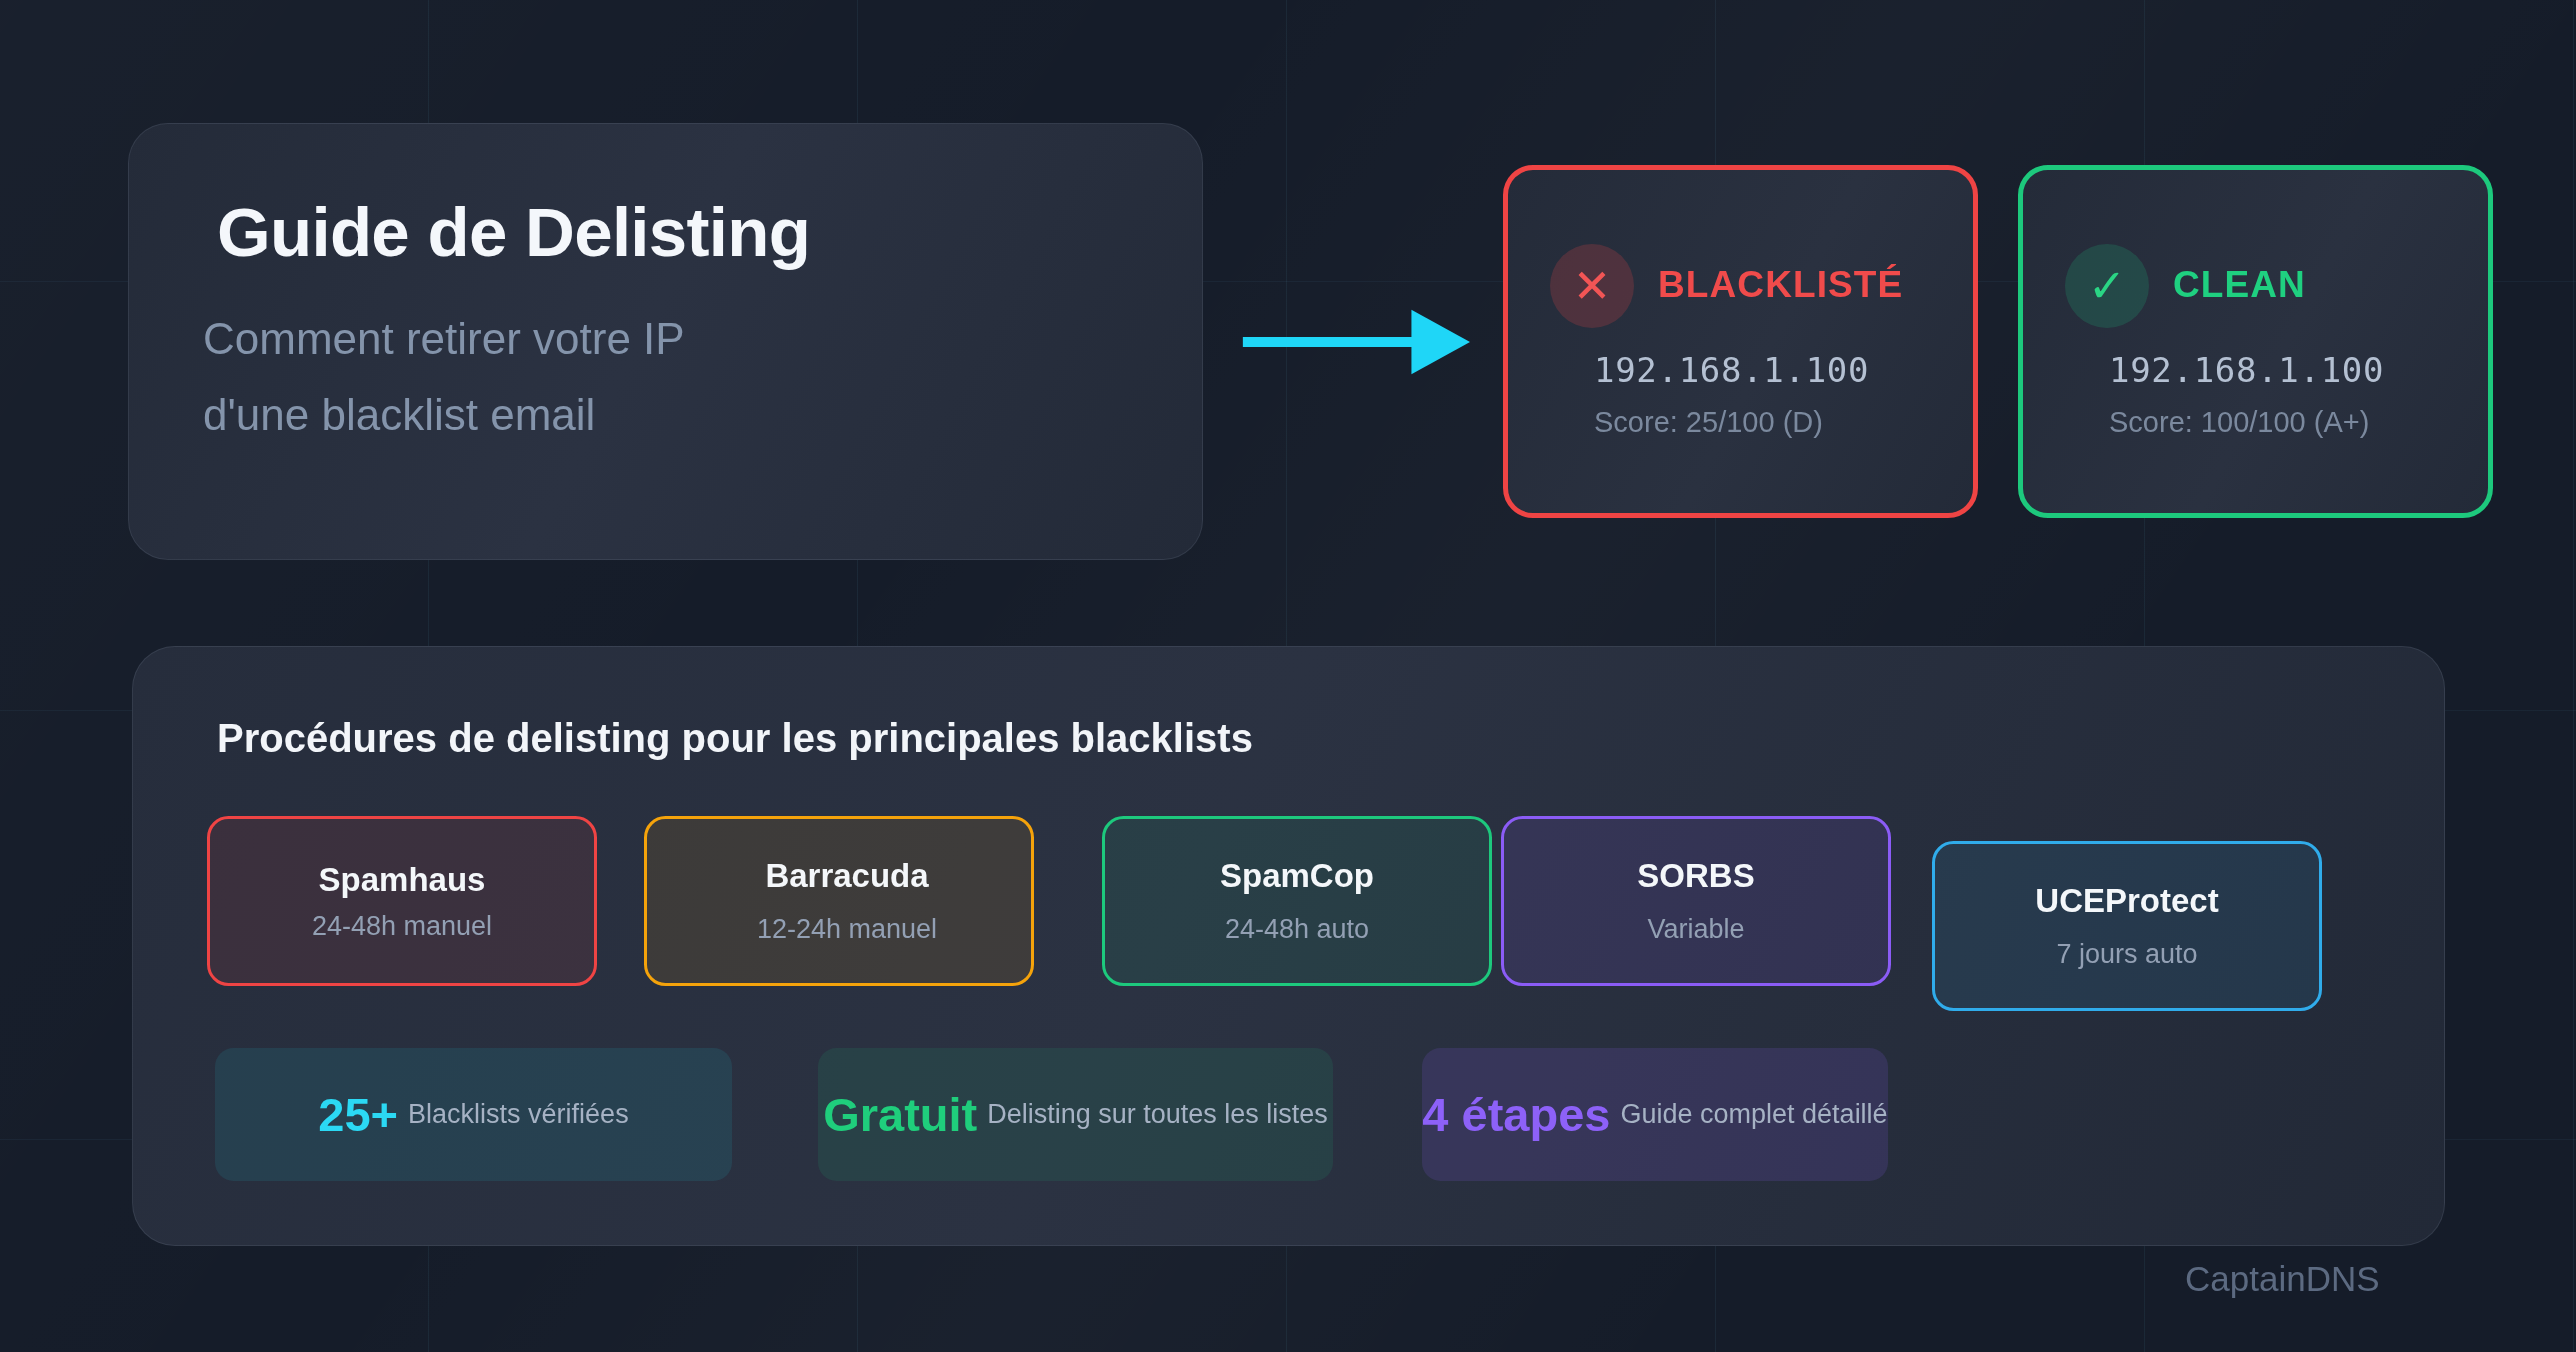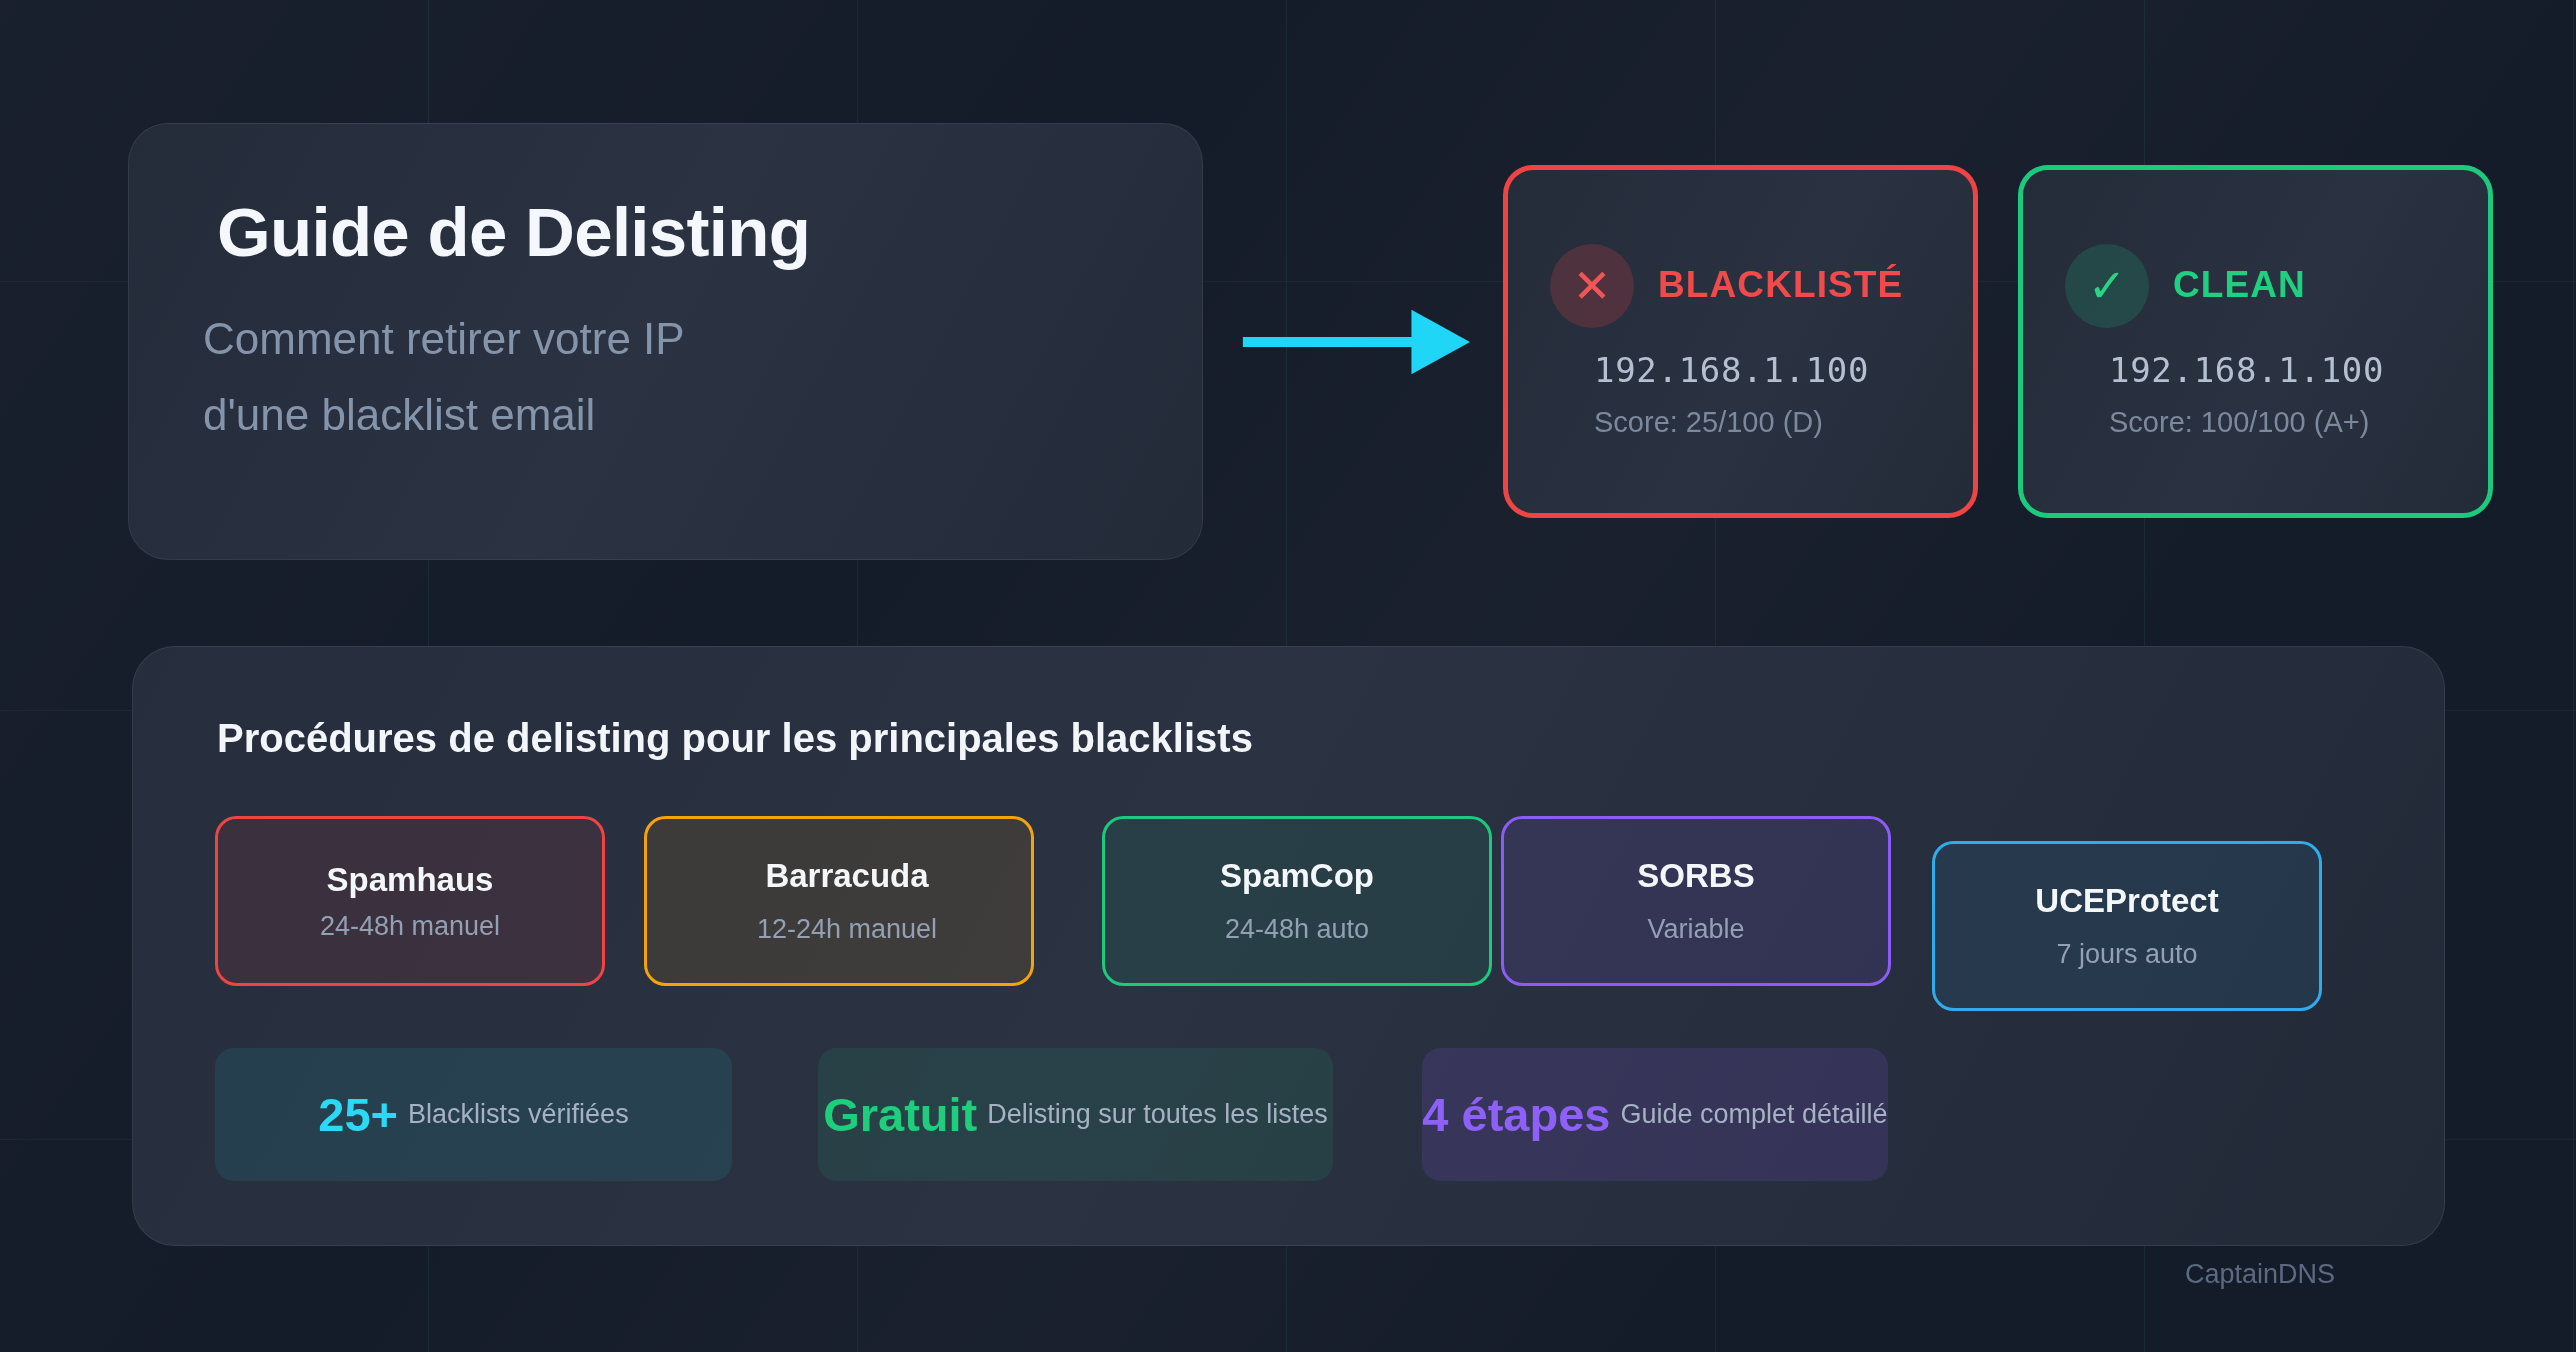--- a/index.html
+++ b/index.html
@@ -79,21 +79,21 @@
     position:absolute;left:84px;top:69px;margin:0;
     font-size:40px;font-weight:700;color:#f2f5f9;
   }
   .bl-card{
     position:absolute;top:169px;width:390px;height:170px;box-sizing:border-box;
     border-radius:21.5px;border:3.6px solid;
     display:flex;flex-direction:column;align-items:center;justify-content:center;gap:18.6px;
   }
   .bl-card .bl-name{font-size:33px;font-weight:700;color:#f4f7fa;}
   .bl-card .bl-delay{font-size:27px;color:#93a0b4;}
-  .bl-0{left:82px;gap:12px;}
+  .bl-0{left:74px;gap:12px;}
   .bl-1{left:511px;}
   .bl-2{left:940px;}
   .bl-3{left:1368px;}
   .bl-4{left:1799px;}
   .bl-red   {border-color:#ef4444;background:rgba(239,68,68,0.10);}
   .bl-amber {border-color:#f5a30b;background:rgba(245,158,11,0.10);padding-left:16px;}
   .bl-green {border-color:#1dc97d;background:rgba(18,197,125,0.09);margin-left:29px;}
   .bl-purple{border-color:#8b5cf6;background:rgba(139,92,246,0.12);}
   .bl-sky   {border-color:#30aceb;background:rgba(48,172,235,0.10);margin-top:25px;}
 
@@ -104,21 +104,21 @@
   .stat-value{font-size:47px;font-weight:800;}
   .stat-label{font-size:27px;color:#a6b2c4;}
   .st-0{left:82px;width:517px;background:rgba(34,211,238,0.10);}
   .st-1{left:685px;width:515px;background:rgba(31,206,124,0.10);}
   .st-2{left:1289px;width:466px;background:rgba(139,92,246,0.15);}
   .st-0 .stat-value{color:#2bd9f4;}
   .st-1 .stat-value{color:#1fce7c;}
   .st-2 .stat-value{color:#8d61f8;}
 
   .watermark{
-    position:absolute;left:2185px;top:1259px;font-size:27px;font-weight:500;color:#5c6a81;
+    position:absolute;left:2185px;top:1259px;font-size:35px;font-weight:500;color:#5c6a81;
   }
 </style>
 </head>
 <body>
 
 <div id="canvas">
   <div class="grid-overlay"></div>
   <div class="sheen"></div>
 
   <section class="intro-card">

